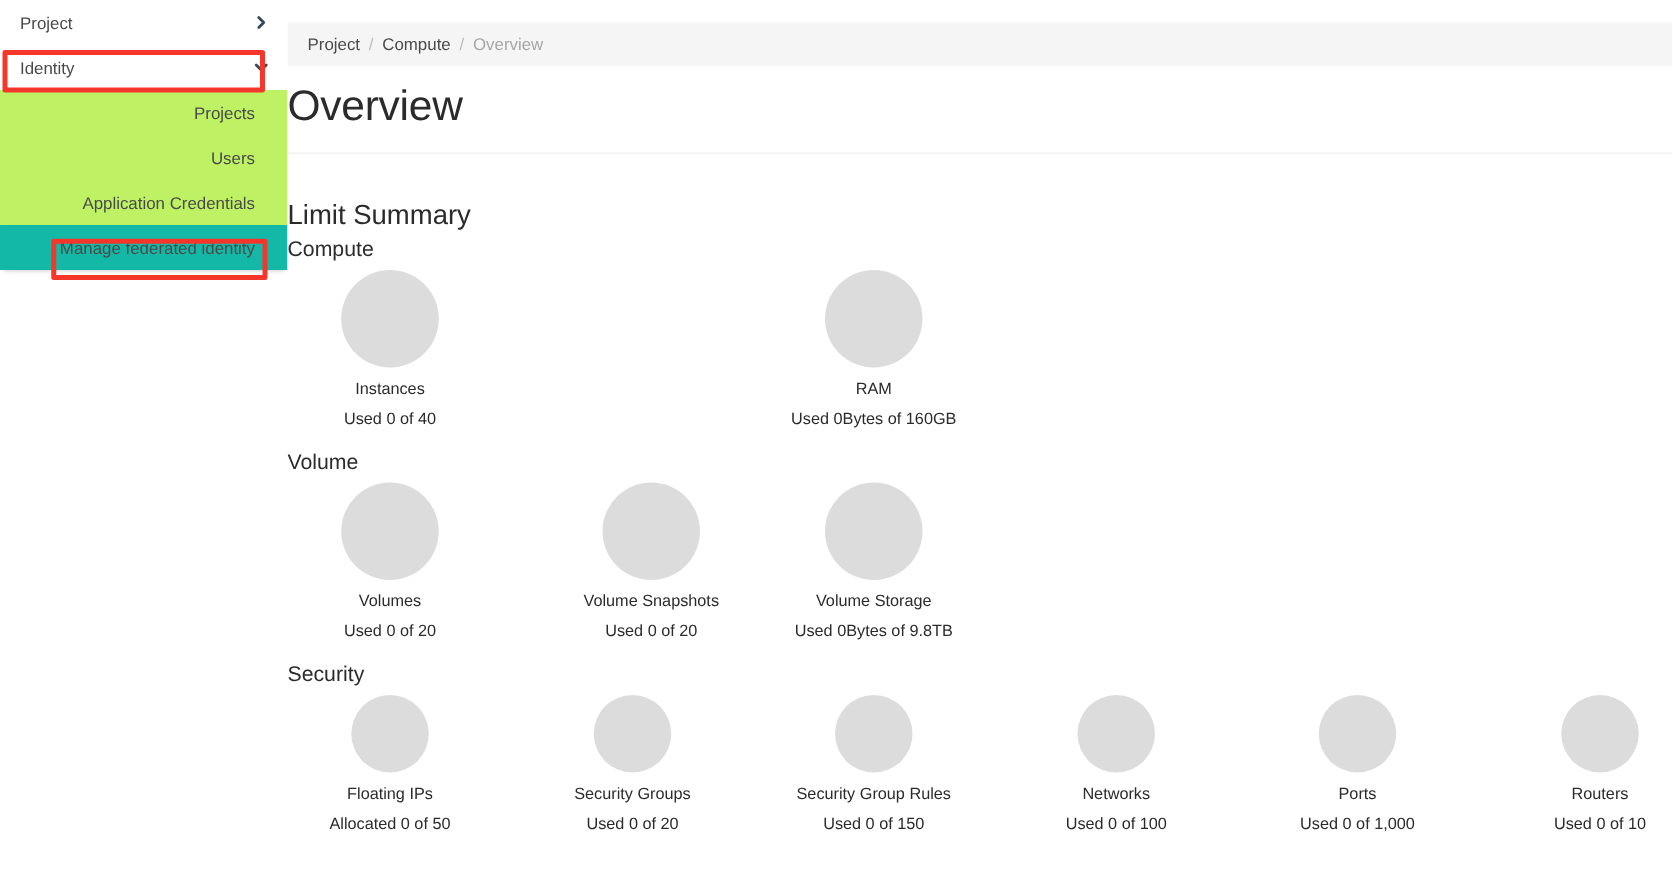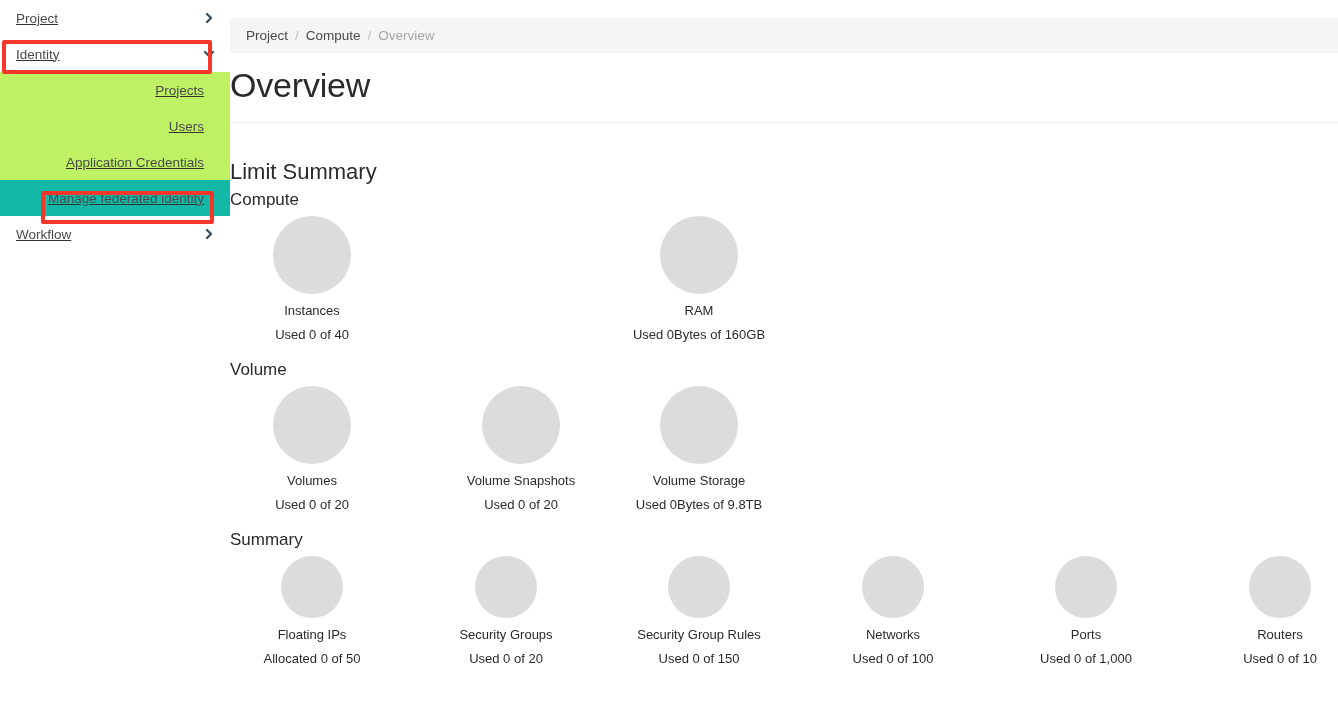--- a/index.html
+++ b/index.html
@@ -9,21 +9,20 @@
     overflow: hidden;
     background: #ffffff;
     font-family: "Liberation Sans", sans-serif;
     color: #333333;
   }
   #app {
     position: relative;
     width: 1338px;
     height: 608px;
     display: flex;
-    text-decoration: underline;
   }
 
   
   #sidebar {
     position: relative;
     width: 230px;
     height: 710px;
     flex: 0 0 230px;
     background: #ffffff;
     padding-top: 0;
@@ -193,28 +192,20 @@
     </div>
 
     <div class="nav-sub-row">
       <span>Application Credentials</span>
     </div>
 
     <div class="nav-sub-row active">
       <span>Manage federated identity</span>
     </div>
 
-    <div class="nav-group-row">
-      <span class="nav-label">Workflow</span>
-      <span class="chev">
-        <svg width="12" height="12" viewBox="0 0 12 12">
-            <path d="M4 2 L8 6 L4 10" fill="none" stroke="#34495e" stroke-width="2.2" stroke-linecap="round" stroke-linejoin="round"></path>
-          </svg>
-      </span>
-    </div>
 
     <div class="hl-box" id="hl-identity"></div>
     <div class="hl-box" id="hl-federated"></div>
   </nav>
 
   <main id="main">
 
     <div id="breadcrumb-bar">
       <span class="crumb">Project</span>
       <span class="crumb-sep">/</span>
@@ -257,21 +248,21 @@
               <div class="quota-usage">Used 0 of 20</div>
             </div>
             <div class="quota-item" style="left: 469px;">
               <div class="quota-donut big"></div>
               <div class="quota-name">Volume Storage</div>
               <div class="quota-usage">Used 0Bytes of 9.8TB</div>
             </div>
           </div>
         </div>
         <div class="quota-section" style="top: 530px;">
-          <div class="section-heading">Summary</div>
+          <div class="section-heading">Security</div>
           <div class="quota-row">
             <div class="quota-item" style="left: 82px;">
               <div class="quota-donut small"></div>
               <div class="quota-name">Floating IPs</div>
               <div class="quota-usage">Allocated 0 of 50</div>
             </div>
             <div class="quota-item" style="left: 276px;">
               <div class="quota-donut small"></div>
               <div class="quota-name">Security Groups</div>
               <div class="quota-usage">Used 0 of 20</div>

